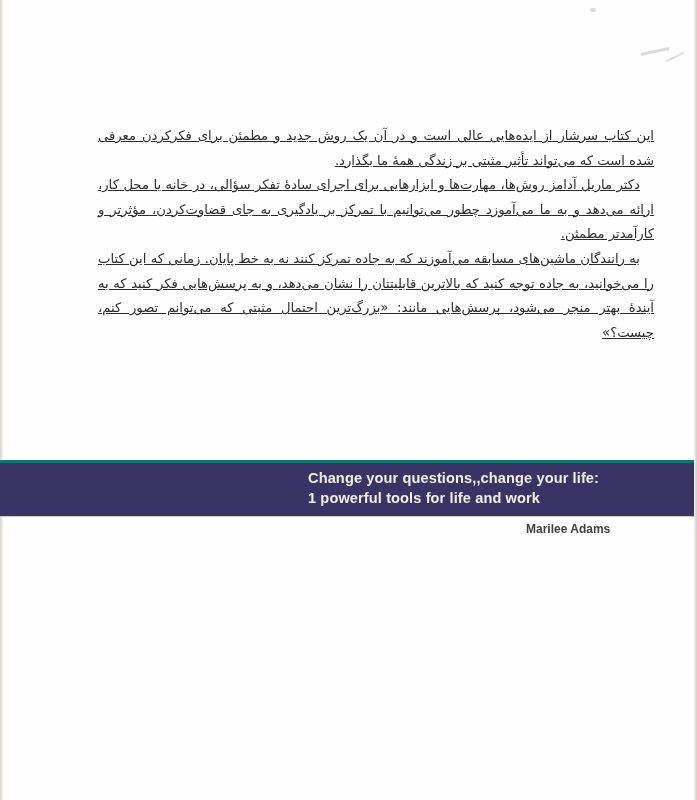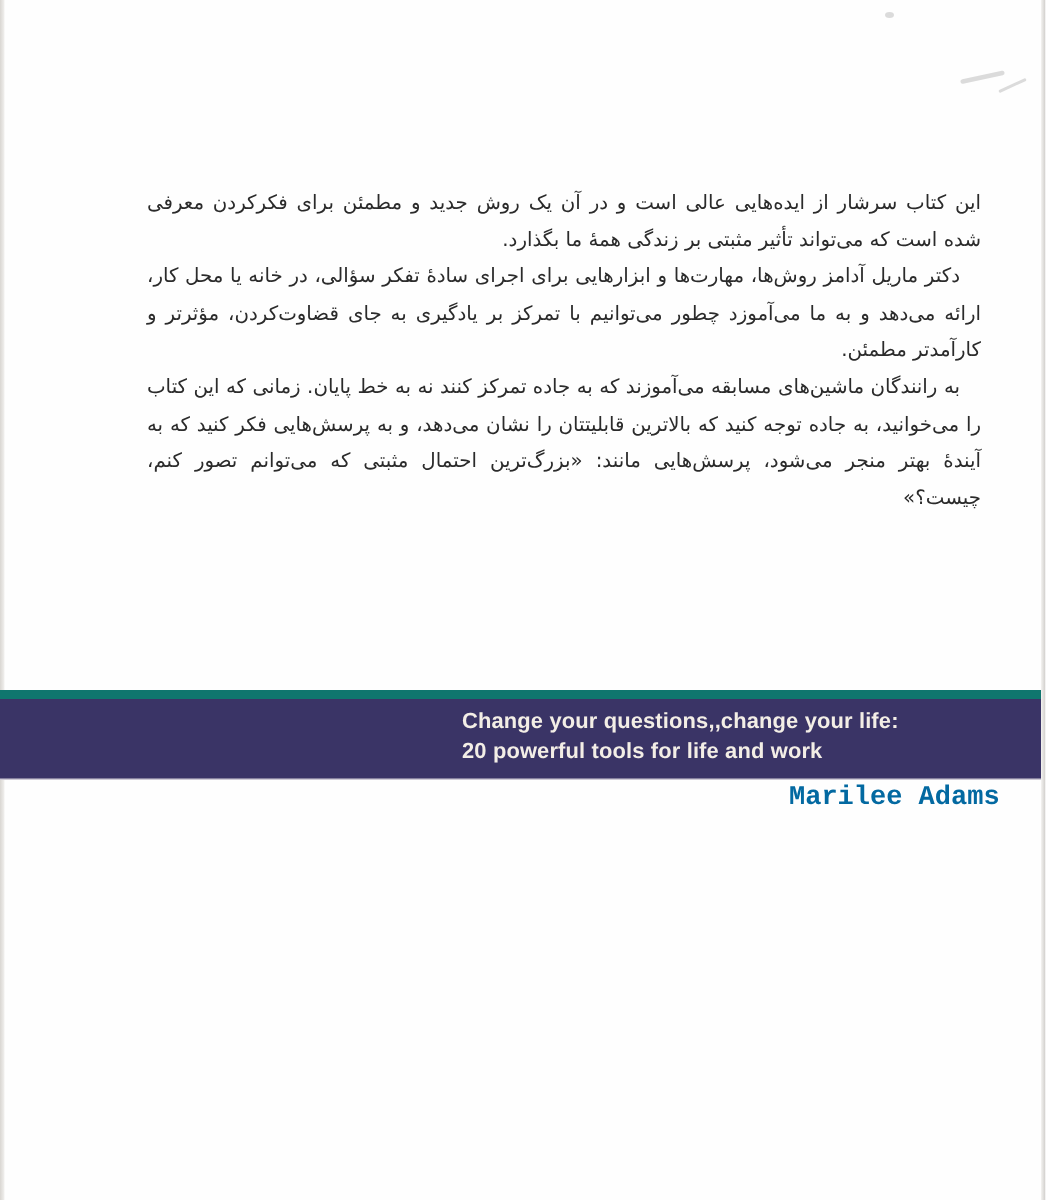--- a/index.html
+++ b/index.html
@@ -37,58 +37,59 @@
       left: 98px;
       top: 124px;
       width: 556px;
       direction: rtl;
       text-align: justify;
       text-align-last: right;
       color: #2b2b2b;
       font-family: "DejaVu Sans", sans-serif;
       font-size: 13.2px;
       line-height: 24.6px;
+      text-decoration: underline;
     }
     .blurb p {
       margin: 0;
       text-indent: 14px;
     }
     .blurb p.first {
       text-indent: 0;
     }
     .banner {
       position: absolute;
       left: 0;
       top: 460px;
       width: 694px;
       height: 53px;
       background: #3a3466;
-      border-top: 6px solid #0f766e;
+      border-top: 3px solid #0f766e;
       border-bottom: 1px solid #cfcbd6;
     }
     .banner-title {
       position: absolute;
       left: 308px;
       top: 5px;
       color: #f3eee6;
       font-family: "Liberation Sans", sans-serif;
       font-weight: bold;
       font-size: 14.6px;
       line-height: 20px;
       letter-spacing: 0.1px;
       white-space: nowrap;
     }
     .author {
       position: absolute;
       left: 526px;
       top: 522px;
-      color: #0369a1;
-      font-family: Liberation Mono, monospace;
+      color: #404040;
+      font-family: Liberation Sans, sans-serif;
       font-weight: bold;
-      font-size: 18px;
+      font-size: 12px;
       white-space: nowrap;
     }
     .smudge {
       position: absolute;
       background: #9a9a9a;
       opacity: 0.35;
       border-radius: 50%;
     }
   </style>
 </head>
@@ -104,18 +105,18 @@
 
   <div class="blurb">
     <p class="first">این کتاب سرشار از ایده‌هایی عالی است و در آن یک روش جدید و مطمئن برای فکرکردن معرفی شده است که می‌تواند تأثیر مثبتی بر زندگی همهٔ ما بگذارد.</p>
     <p>دکتر ماریل آدامز روش‌ها، مهارت‌ها و ابزارهایی برای اجرای سادهٔ تفکر سؤالی، در خانه یا محل کار، ارائه می‌دهد و به ما می‌آموزد چطور می‌توانیم با تمرکز بر یادگیری به جای قضاوت‌کردن، مؤثرتر و کارآمدتر مطمئن.</p>
     <p>به رانندگان ماشین‌های مسابقه می‌آموزند که به جاده تمرکز کنند نه به خط پایان. زمانی که این کتاب را می‌خوانید، به جاده توجه کنید که بالاترین قابلیتتان را نشان می‌دهد، و به پرسش‌هایی فکر کنید که به آیندهٔ بهتر منجر می‌شود، پرسش‌هایی مانند: «بزرگ‌ترین احتمال مثبتی که می‌توانم تصور کنم، چیست؟»</p>
   </div>
 
   <div class="banner">
     <div class="banner-title">
       <div>Change your questions,,change your life:</div>
-      <div>20 powerful tools for life and work</div>
+      <div>1 powerful tools for life and work</div>
     </div>
   </div>
 
   <div class="author">Marilee Adams</div>
 </div>
 
 </body></html>

